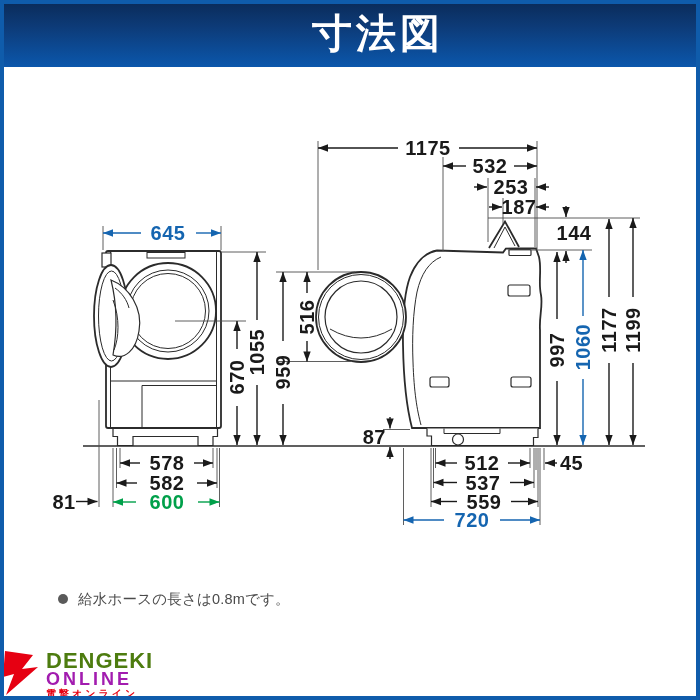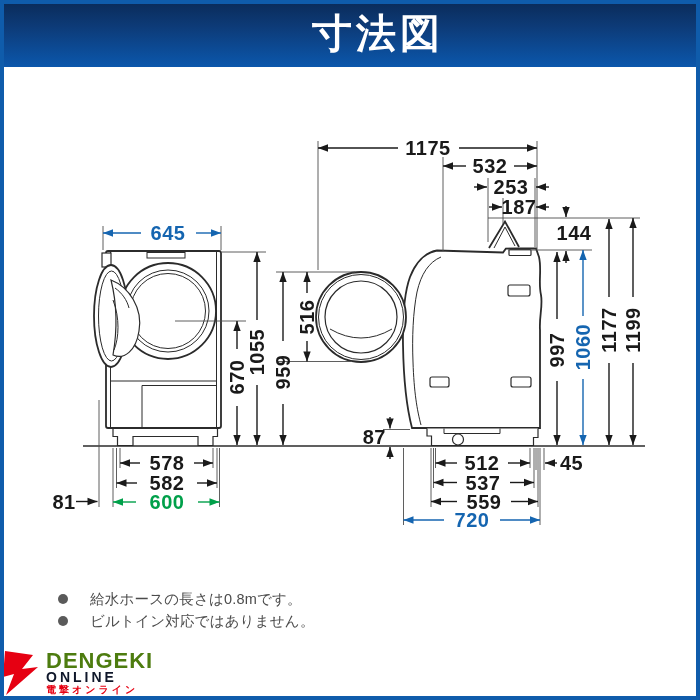--- a/index.html
+++ b/index.html
@@ -18,25 +18,25 @@
   .ext{stroke:#4d4d4d;stroke-width:0.9;fill:none;}
   .out{stroke:#2b2b2b;stroke-width:1.8;fill:#fff;}
   .mid{stroke:#2b2b2b;stroke-width:1.2;fill:#fff;}
   .thin{stroke:#2b2b2b;stroke-width:1;fill:none;}
   text.dlab{font-family:"Liberation Sans",sans-serif;font-size:20px;font-weight:bold;
             fill:#1a1a1a;letter-spacing:0.5px;}
   text.blue{fill:#1565b0;} text.green{fill:#00a04a;}
   .notes{position:absolute;left:58px;top:590px;z-index:3;}
   .note-row{display:flex;align-items:center;margin-bottom:4px;height:18px;}
   .bullet{width:10px;height:10px;border-radius:50%;background:#5a5a5a;margin-right:10px;flex:0 0 auto;}
-  .note-text{font-size:14.5px;color:#4b4b4b;letter-spacing:0.2px;margin-left:12px;}
+  .note-text{font-size:14.5px;color:#4b4b4b;letter-spacing:0.2px;}
   .watermark{position:absolute;left:2px;top:650px;display:flex;align-items:flex-start;z-index:4;}
   .wm-text{margin-left:4px;line-height:1;}
   .wm-en1{font-size:22px;font-weight:bold;color:#4d7c0f;letter-spacing:1px;}
-  .wm-en2{font-size:14px;font-weight:bold;color:#0f172a;letter-spacing:3px;margin-top:-2px;}
+  .wm-en2{font-size:18px;font-weight:bold;color:#a21caf;letter-spacing:3px;margin-top:-2px;}
   .wm-jp{font-size:10px;font-weight:bold;color:#e60012;letter-spacing:3px;margin-top:1px;}
 </style>
 </head>
 <body>
 
 <div class="page">
 
   <div class="hdr">
     <h1>寸法図</h1>
   </div>
@@ -262,24 +262,20 @@
       <line class="dimB" x1="500" y1="520" x2="540" y2="520" marker-end="url(#aB)"></line>
       <text class="dlab blue" x="472" y="520" text-anchor="middle" dominant-baseline="central">720</text>
     </g>
   </svg>
 
   <div class="notes">
     <div class="note-row">
       <span class="bullet"></span>
       <span class="note-text">給水ホースの長さは0.8mです。</span>
     </div>
-    <div class="note-row">
-      <span class="bullet"></span>
-      <span class="note-text">ビルトイン対応ではありません。</span>
-    </div>
   </div>
 
   <div class="watermark">
     <svg width="40" height="46" viewBox="0 0 40 46">
       <path d="M3,1 L31,5 L20,19 L36,17 L4,45 L12,24 L1,27 Z" fill="#e60012"></path>
     </svg>
     <div class="wm-text">
       <div class="wm-en1">DENGEKI</div>
       <div class="wm-en2">ONLINE</div>
       <div class="wm-jp">電撃オンライン</div>

